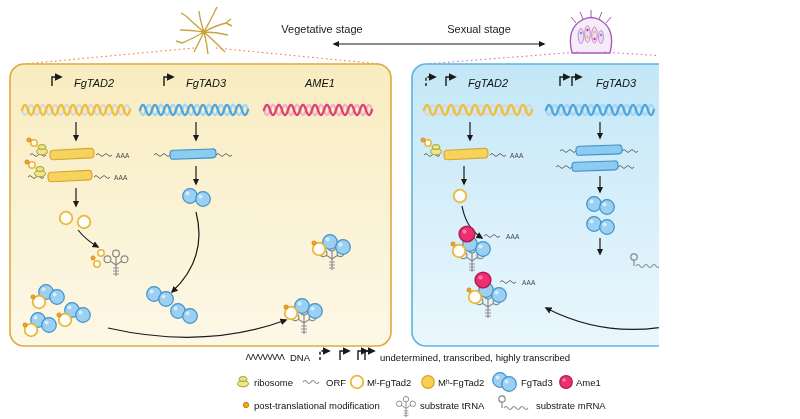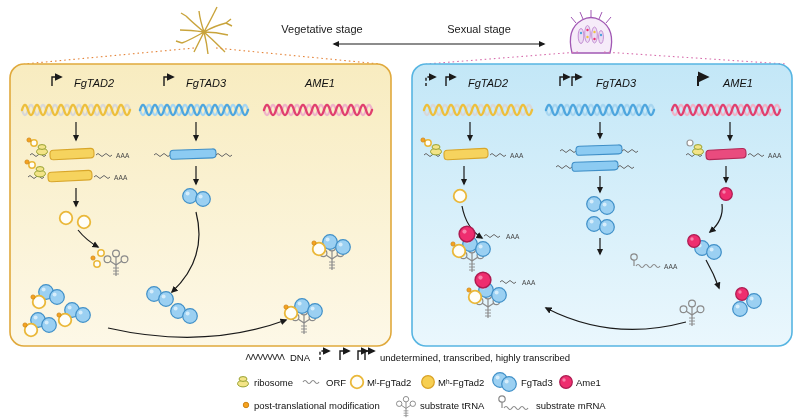--- a/index.html
+++ b/index.html
@@ -1,16 +1,16 @@
 <!DOCTYPE html>
 <html><head>
 <meta charset="utf-8">
 <style>
   html,body{margin:0;padding:0;background:#fff;}
-  .figure{position:relative;width:800px;height:419px;background:#ffffff;overflow:hidden;
+  .figure{position:relative;width:659px;height:419px;background:#ffffff;overflow:hidden;
           font-family:"Liberation Sans","DejaVu Sans",sans-serif;}
   svg{display:block;}
   .gene{font:italic 11px "Liberation Sans","DejaVu Sans",sans-serif;fill:#111;}
   .stage{font:11px "Liberation Sans","DejaVu Sans",sans-serif;fill:#1a1a1a;}
   .leg{font:9.5px "Liberation Sans","DejaVu Sans",sans-serif;fill:#111;}
   .aaa{font:6.5px "Liberation Sans","DejaVu Sans",sans-serif;fill:#444;letter-spacing:.2px;}
   .arr{stroke:#1a1a1a;stroke-width:1.2;fill:none;}
   .tss{stroke:#1a1a1a;stroke-width:1.4;fill:none;}
   .tssBold{stroke:#1a1a1a;stroke-width:2;fill:none;}
   .dotL{stroke:#e5863c;stroke-width:1.1;stroke-dasharray:1.6,3;fill:none;}

